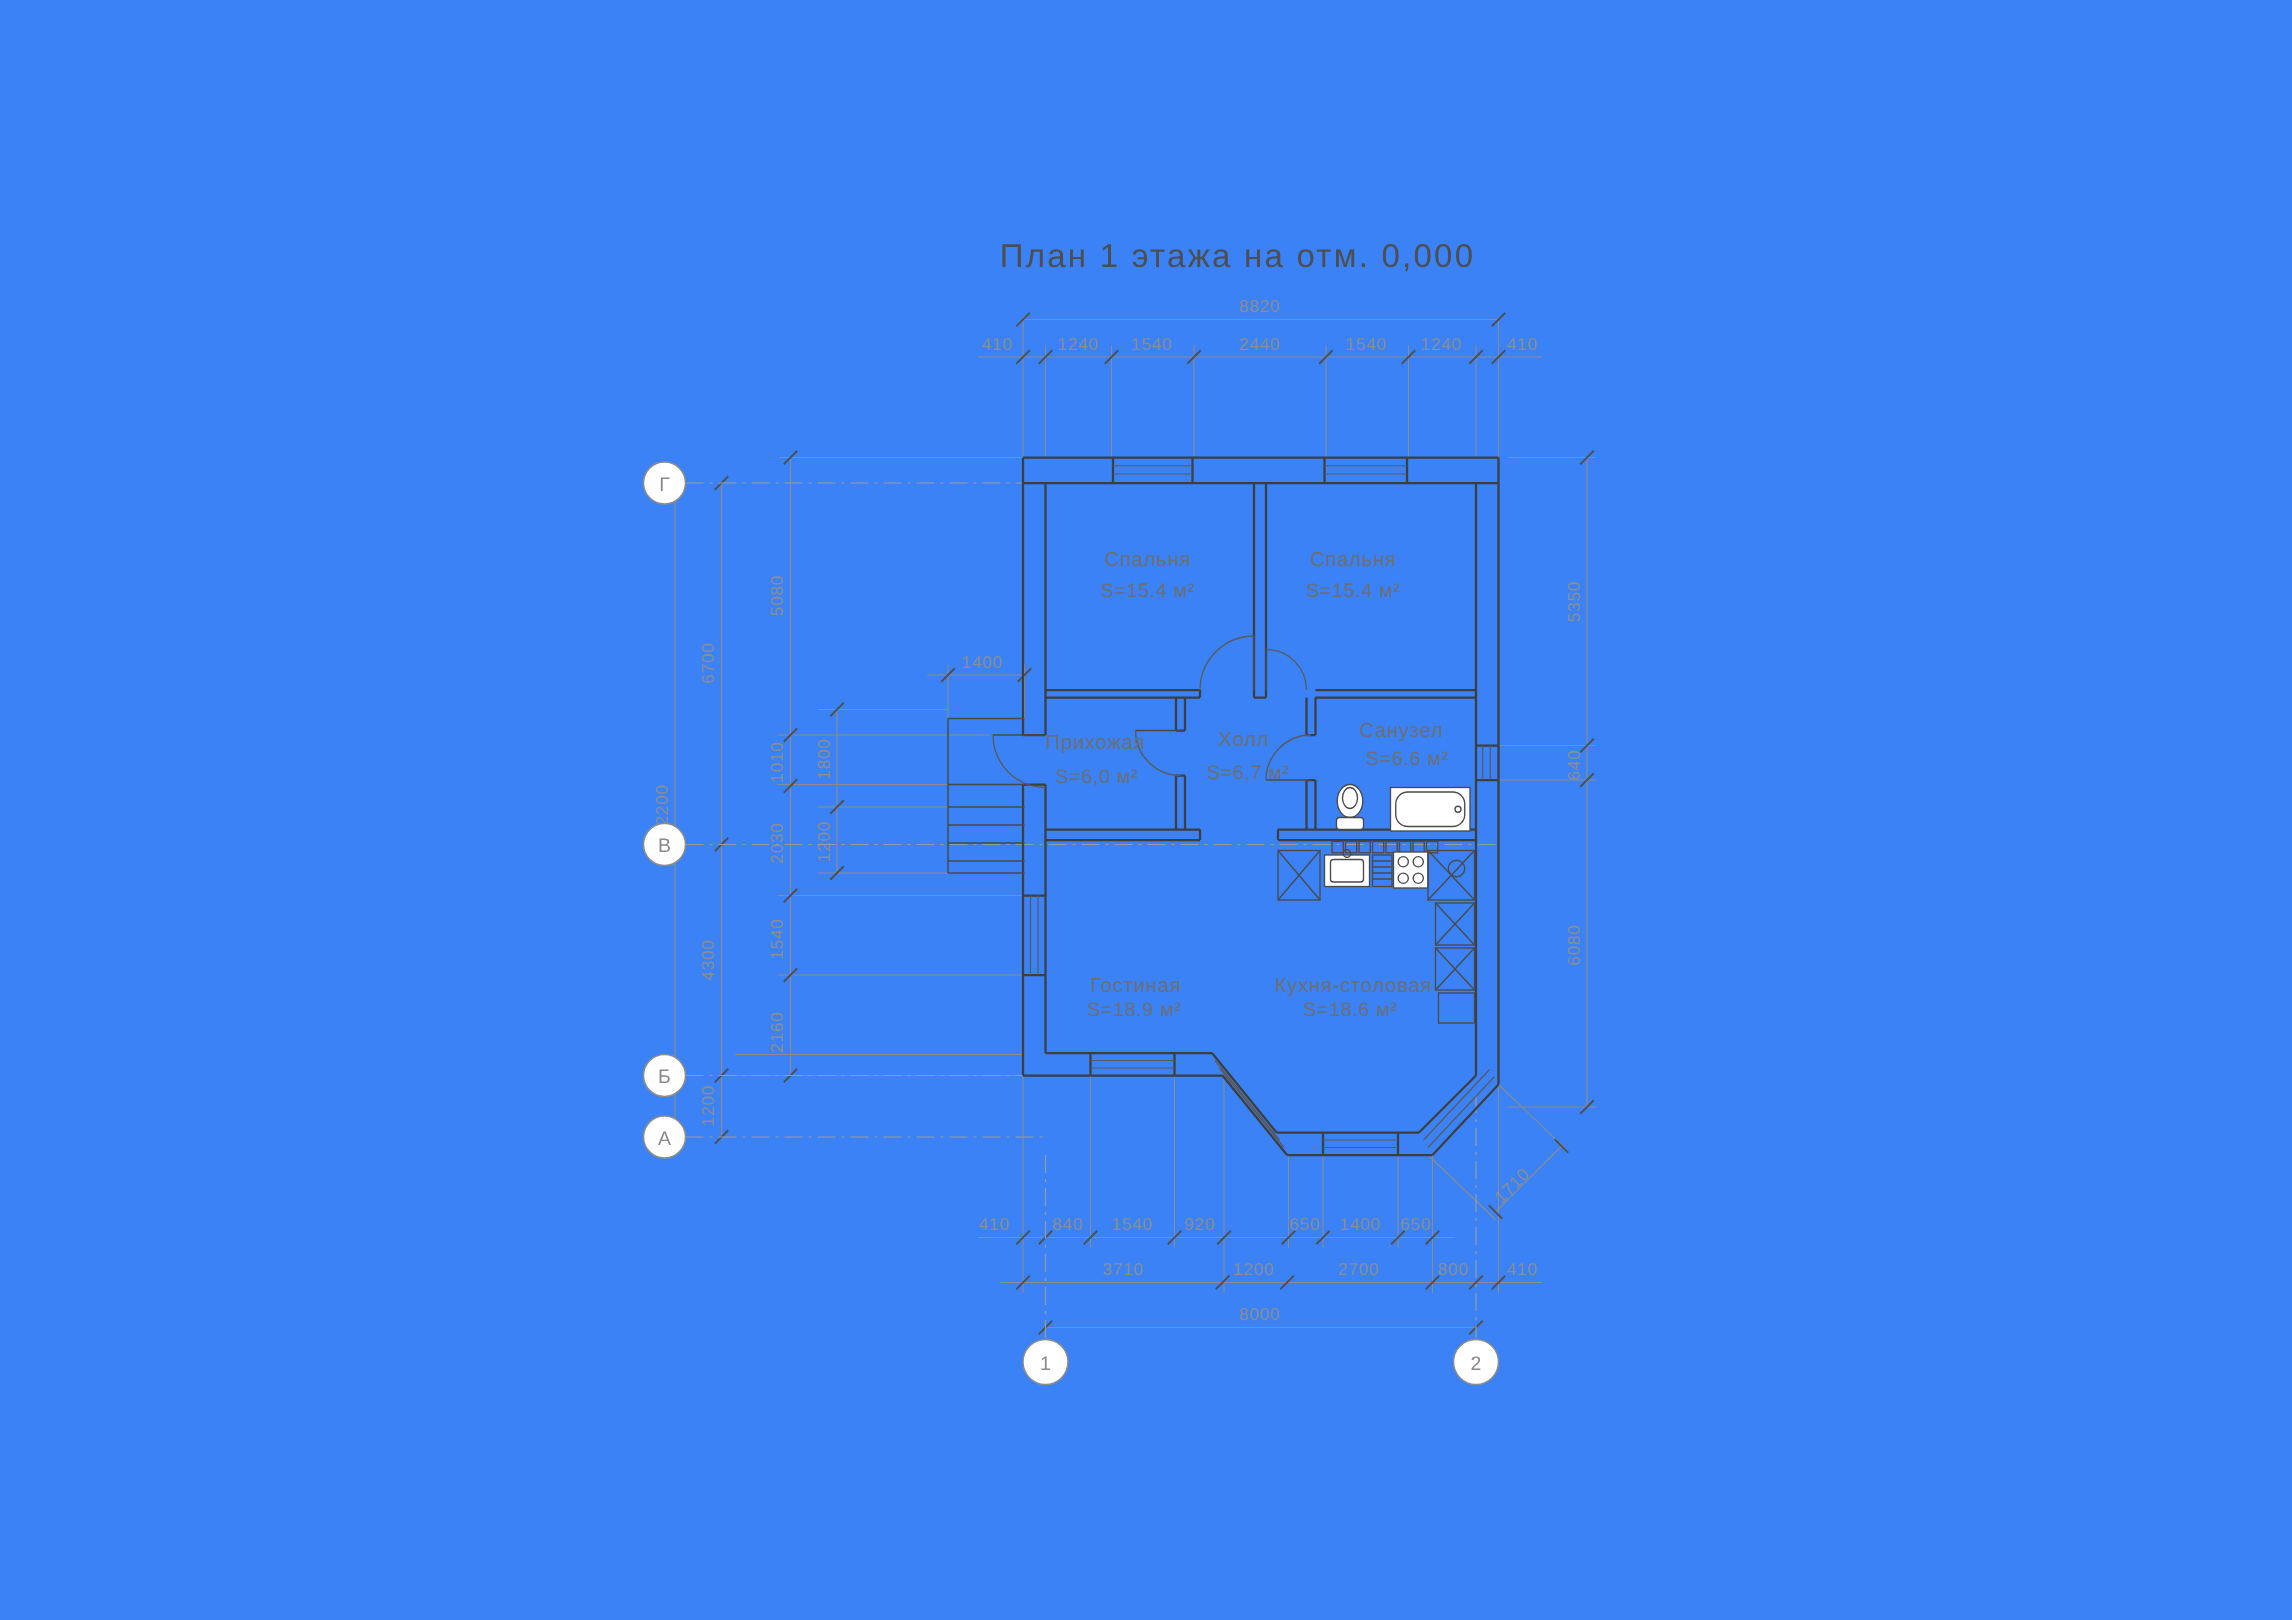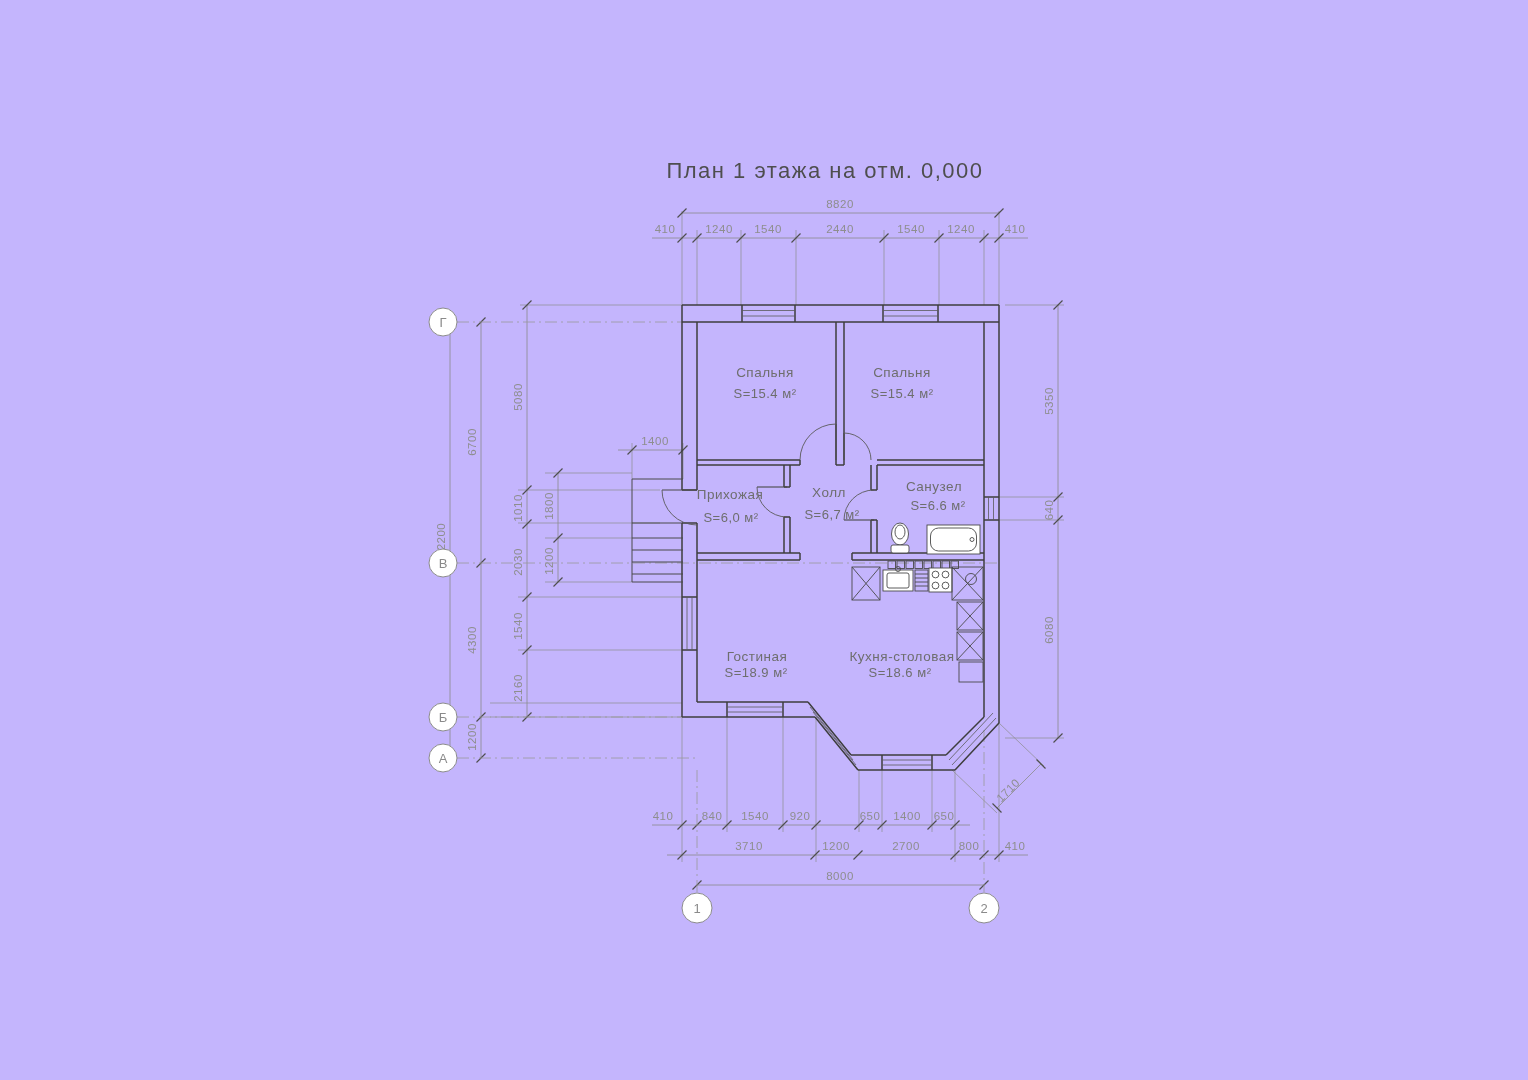--- a/index.html
+++ b/index.html
@@ -1,16 +1,16 @@
 <!DOCTYPE html>
 <html><head>
 <meta charset="utf-8">
 <style>
   html,body{margin:0;padding:0;background:#ffffff;}
-  .page{width:1528px;height:1080px;background:#c4b5fd;position:relative;font-family:"Liberation Sans",sans-serif;}
+  .page{width:1528px;height:1080px;background:#3b82f6;position:relative;font-family:"Liberation Sans",sans-serif;}
   svg{display:block;}
   text{font-family:"Liberation Sans",sans-serif;}
   .dimtxt{font-size:11.5px;fill:#8e8e8e;letter-spacing:.5px;}
   .roomname{font-size:13.5px;fill:#6e6e6e;letter-spacing:.5px;}
   .roomarea{font-size:13px;fill:#6e6e6e;letter-spacing:.5px;}
   .axistxt{font-size:13px;fill:#8a8a8a;}
   .titletxt{font-size:22px;fill:#4e4e4e;letter-spacing:1.5px;}
   .thin{stroke:#8c8c8c;stroke-width:.7;fill:none;}
   .dimline{stroke:#8c8c8c;stroke-width:.8;fill:none;}
   .tick{stroke:#4f4f4f;stroke-width:1.2;fill:none;}

